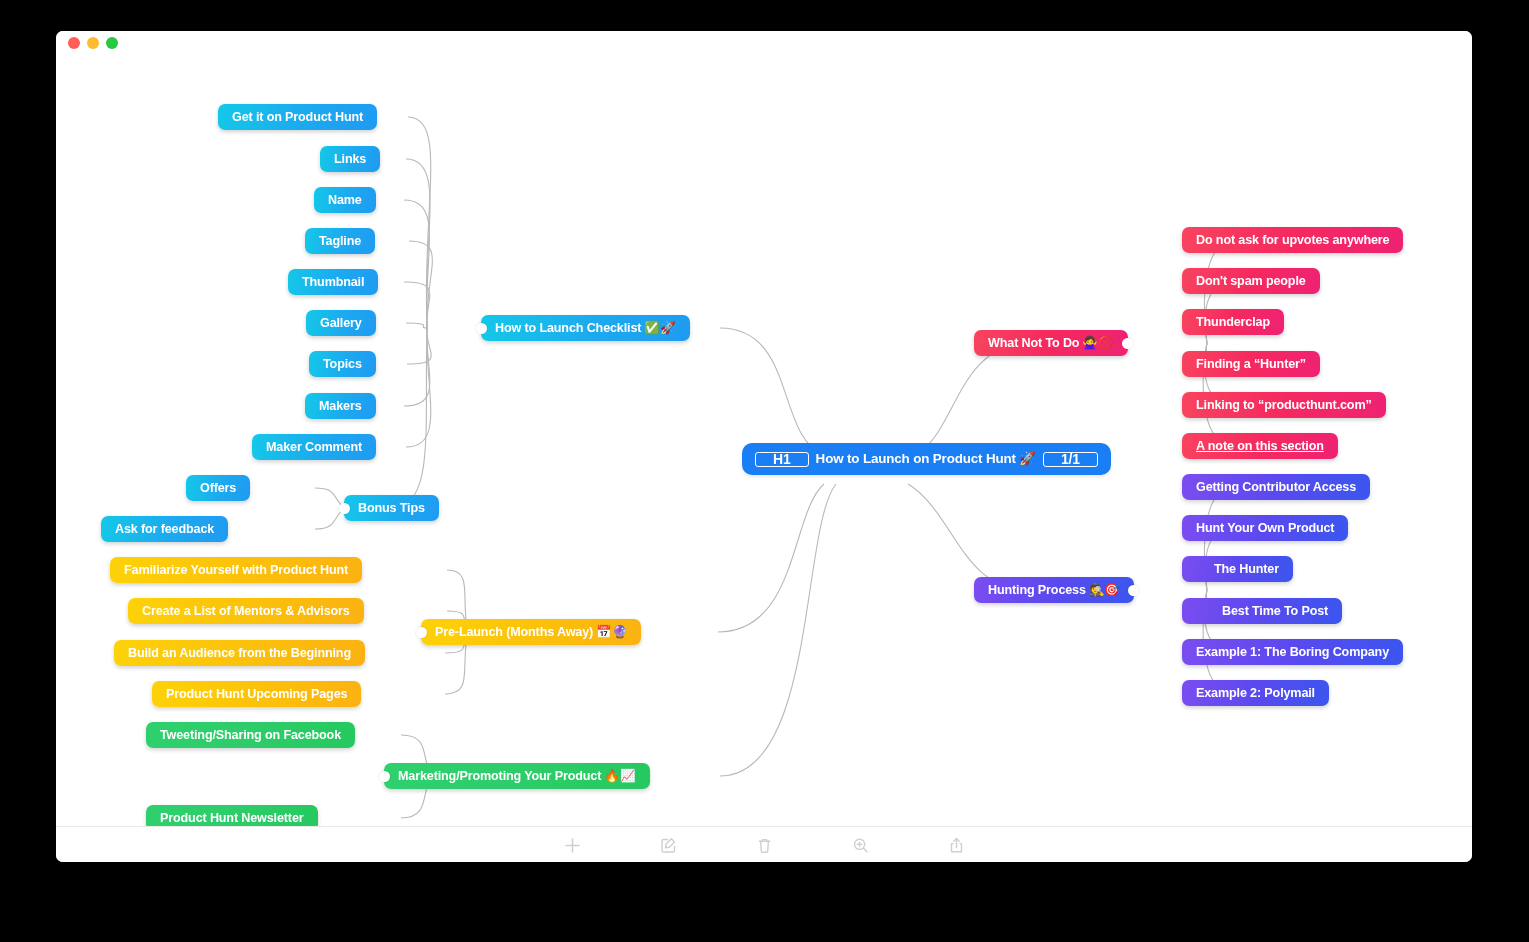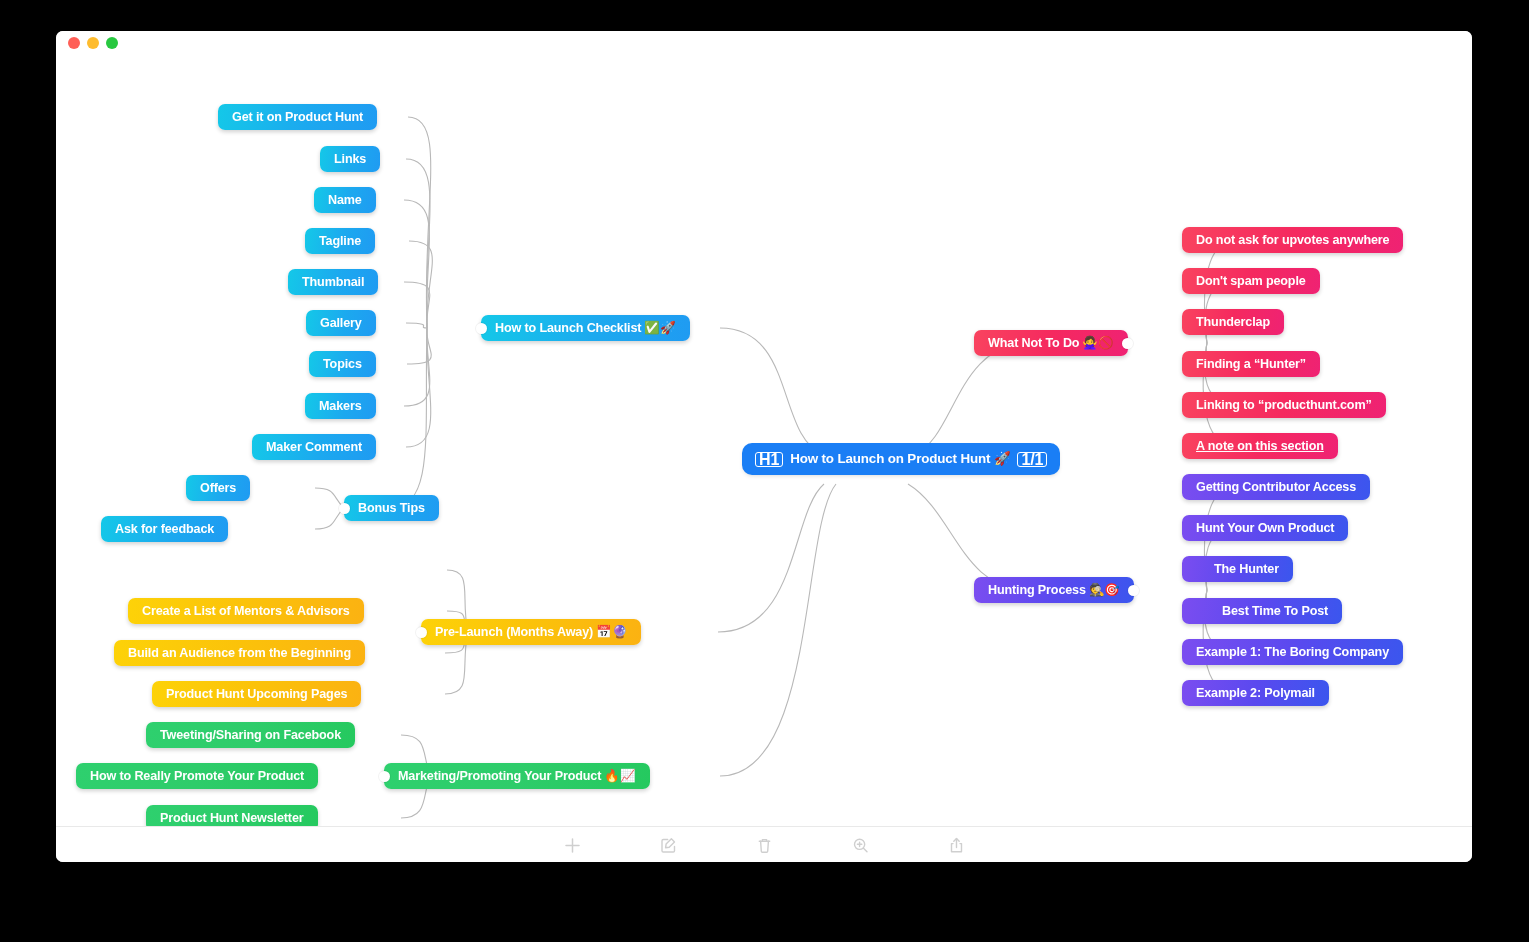--- a/index.html
+++ b/index.html
@@ -62,24 +62,24 @@
     height: 28px; line-height: 28px;
     font-size: 13.4px;
     background: #1a7ef5;
     border-radius: 8px;
     padding: 0 11px;
     box-shadow: 0 0 0 2px #1a7ef5, 0 2px 5px rgba(0,0,0,0.2);
     display: flex; align-items: center; gap: 7px;
   }
   .badge {
     display: inline-block;
-    font-size: 16px;
+    font-size: 14px;
     font-weight: bold;
     line-height: 13px;
-    padding: 0 3px;
+    padding: 0 17px;
     min-width: 15px;
     text-align: center;
     color: #fff;
     border: 1.4px solid #ffffff;
     border-radius: 3px;
     background: transparent;
   }
   .node.cyan   { background: linear-gradient(100deg, #14c8e8 0%, #1ca9ef 55%, #1f9bf2 100%); }
   .node.yellow { background: linear-gradient(100deg, #fdd208 0%, #fbc20a 50%, #fbb212 100%); }
   .node.green  { background: linear-gradient(100deg, #2ed06e 0%, #2ecc6a 50%, #25c95f 100%); }
@@ -213,35 +213,35 @@
         <span>Bonus Tips</span></div>
       <div class="node cyan" style="left:130px; top:418px;">
         <span>Offers</span></div>
       <div class="node cyan" style="left:45px; top:459px;">
         <span>Ask for feedback</span></div>
 
       <div class="node yellow" style="left:365px; top:562px;">
         <span class="dot left"></span>
         <span>Pre-Launch (Months Away) 📅🔮</span>
       </div>
+      <div class="node yellow" style="left:54px; top:500px;">
+        <span>Familiarize Yourself with Product Hunt</span></div>
       <div class="node yellow" style="left:72px; top:541px;">
         <span>Create a List of Mentors &amp; Advisors</span></div>
       <div class="node yellow" style="left:58px; top:583px;">
         <span>Build an Audience from the Beginning</span></div>
       <div class="node yellow" style="left:96px; top:624px;">
         <span>Product Hunt Upcoming Pages</span></div>
 
       <div class="node green" style="left:328px; top:706px;">
         <span class="dot left"></span>
         <span>Marketing/Promoting Your Product 🔥📈</span>
       </div>
       <div class="node green" style="left:90px; top:665px;">
         <span>Tweeting/Sharing on Facebook</span></div>
-      <div class="node green" style="left:20px; top:706px;">
-        <span>How to Really Promote Your Product</span></div>
       <div class="node green" style="left:90px; top:748px;">
         <span>Product Hunt Newsletter</span></div>
 
       <div class="node pink" style="left:918px; top:273px;">
         <span class="dot right"></span>
         <span>What Not To Do 🙅‍♀️🚫</span>
       </div>
       <div class="node pink" style="left:1126px; top:170px;">
         <span>Do not ask for upvotes anywhere</span></div>
       <div class="node pink" style="left:1126px; top:211px;">

